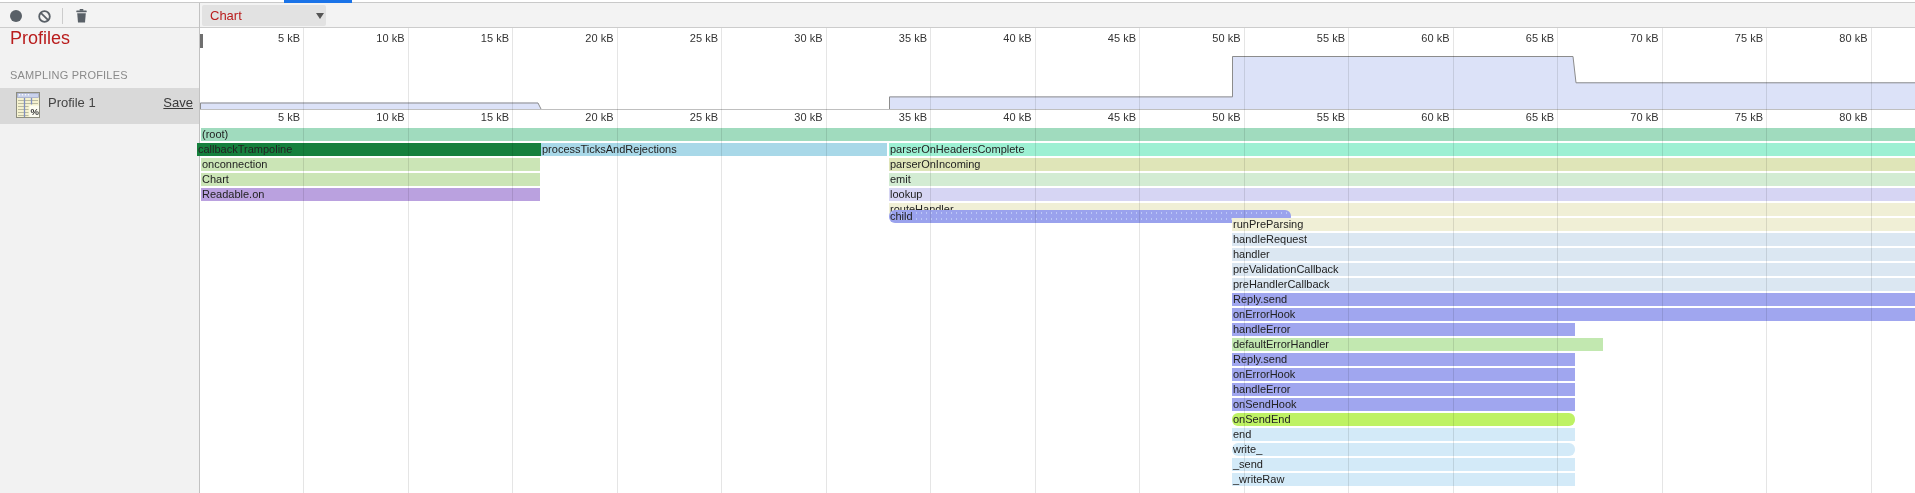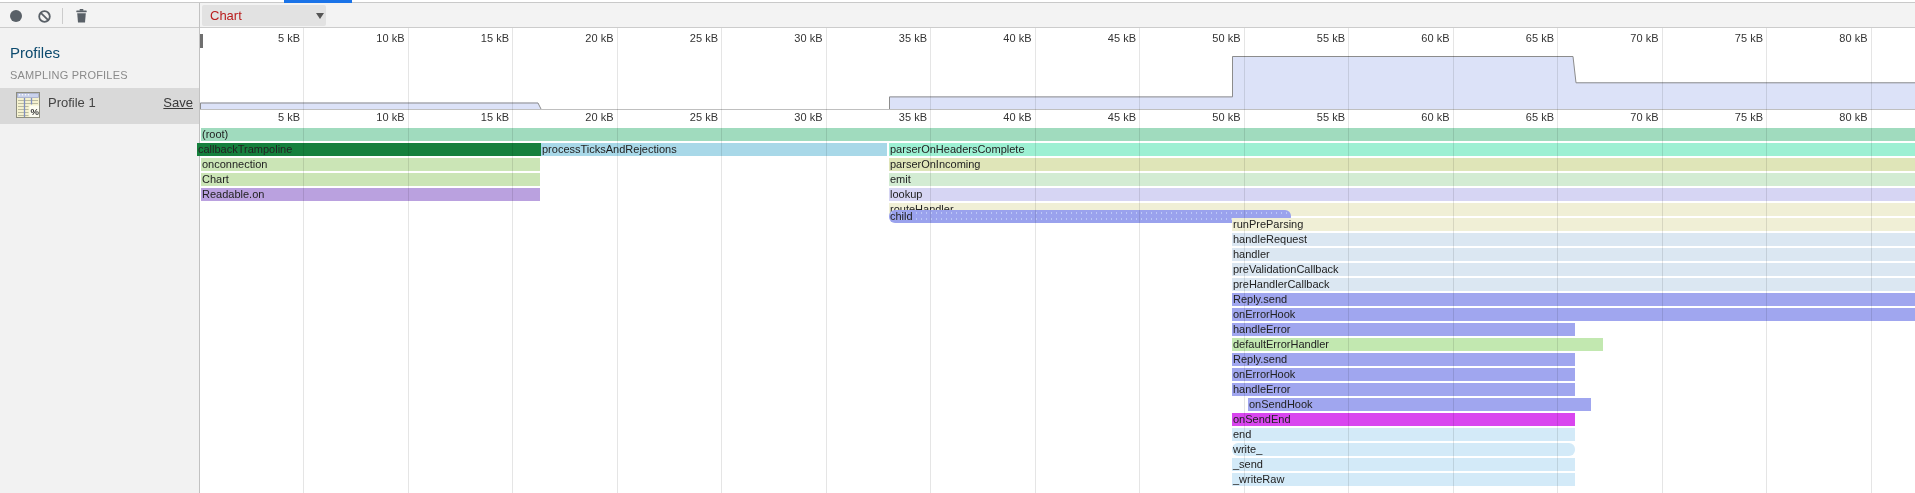--- a/index.html
+++ b/index.html
@@ -19,21 +19,21 @@
 <svg class="abs" style="left:38px;top:10px" width="13" height="13" viewBox="0 0 13 13">
     <circle cx="6.5" cy="6.5" r="5.3" fill="none" stroke="#596067" stroke-width="1.8"></circle>
     <line x1="2.8" y1="2.8" x2="10.2" y2="10.2" stroke="#596067" stroke-width="1.8"></line>
   </svg>
 <div class="abs" style="left:62px;top:8px;width:1px;height:16px;background:#ccc"></div>
 <svg class="abs" style="left:76px;top:9px" width="11" height="14" viewBox="0 0 11 14">
     <rect x="3.6" y="0" width="3.8" height="1.8" rx="0.5" fill="#596067"></rect>
     <rect x="0.3" y="1.5" width="10.4" height="1.7" rx="0.4" fill="#596067"></rect>
     <path d="M1.2 4.2 H9.8 L9.0 13.6 H2.0 Z" fill="#596067"></path>
   </svg>
-<div class="abs" style="left:10px;top:46px;font-size:15px;color:#0c4a6e;line-height:13px">Profiles</div>
+<div class="abs" style="left:10px;top:32px;font-size:18px;color:#b91c1c;line-height:13px">Profiles</div>
 <div class="abs" style="left:10px;top:70px;font-size:11px;color:#8a8a8a;line-height:11px;letter-spacing:0.2px">SAMPLING PROFILES</div>
 <div class="abs" style="left:0;top:88px;width:199px;height:36px;background:#d9d9d9"></div>
 <svg class="abs" style="left:16px;top:92px" width="24" height="26" viewBox="0 0 24 26">
     <rect x="0.5" y="0.5" width="23" height="25" fill="#f5f2cf" stroke="#8d8d7f"></rect>
     <rect x="1.5" y="1.5" width="21" height="4" fill="#c9d2ec" stroke="#9aa4c8" stroke-width="0.7"></rect>
     <circle cx="3.5" cy="2.8" r="0.7" fill="#fff"></circle>
     <circle cx="6.5" cy="2.8" r="0.7" fill="#fff"></circle>
     <circle cx="9.5" cy="2.8" r="0.7" fill="#fff"></circle>
     <circle cx="12.5" cy="2.8" r="0.7" fill="#fff"></circle>
     <g stroke="#b3b39a" stroke-width="0.9">
@@ -82,22 +82,22 @@
 <div class="bar" style="left:1232px;top:248px;width:683px;background-color:#DBE7F2;">handler</div>
 <div class="bar" style="left:1232px;top:263px;width:683px;background-color:#DBE7F2;">preValidationCallback</div>
 <div class="bar" style="left:1232px;top:278px;width:683px;background-color:#DBE7F2;">preHandlerCallback</div>
 <div class="bar" style="left:1232px;top:293px;width:683px;background-color:#A0A6EF;">Reply.send</div>
 <div class="bar" style="left:1232px;top:308px;width:683px;background-color:#A0A6EF;">onErrorHook</div>
 <div class="bar" style="left:1232px;top:323px;width:343px;background-color:#A0A6EF;">handleError</div>
 <div class="bar" style="left:1232px;top:338px;width:371px;background-color:#C2E8B0;">defaultErrorHandler</div>
 <div class="bar" style="left:1232px;top:353px;width:343px;background-color:#A0A6EF;">Reply.send</div>
 <div class="bar" style="left:1232px;top:368px;width:343px;background-color:#A0A6EF;">onErrorHook</div>
 <div class="bar" style="left:1232px;top:383px;width:343px;background-color:#A0A6EF;">handleError</div>
-<div class="bar" style="left:1232px;top:398px;width:343px;background-color:#A0A6EF;margin-left:16px;">onSendHook</div>
-<div class="bar" style="left:1232px;top:413px;width:343px;background-color:#d946ef;">onSendEnd</div>
+<div class="bar" style="left:1232px;top:398px;width:343px;background-color:#A0A6EF;">onSendHook</div>
+<div class="bar" style="left:1232px;top:413px;width:343px;background-color:#bef264;border-radius:6px;">onSendEnd</div>
 <div class="bar" style="left:1232px;top:428px;width:343px;background-color:#D3EAF8;">end</div>
 <div class="bar" style="left:1232px;top:443px;width:343px;background-color:#D3EAF8;border-radius:6px;">write_</div>
 <div class="bar" style="left:1232px;top:458px;width:343px;background-color:#D3EAF8;">_send</div>
 <div class="bar" style="left:1232px;top:473px;width:343px;background-color:#D3EAF8;">_writeRaw</div>
 <div class="gl" style="left:303px"></div>
 <div class="gl" style="left:407.5px"></div>
 <div class="gl" style="left:512px"></div>
 <div class="gl" style="left:616.5px"></div>
 <div class="gl" style="left:721px"></div>
 <div class="gl" style="left:825.5px"></div>

